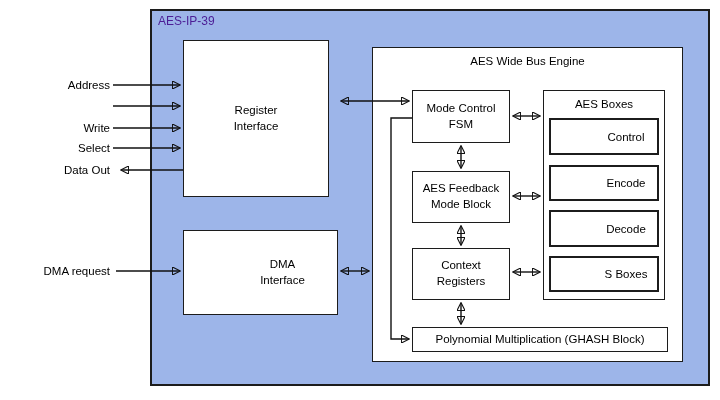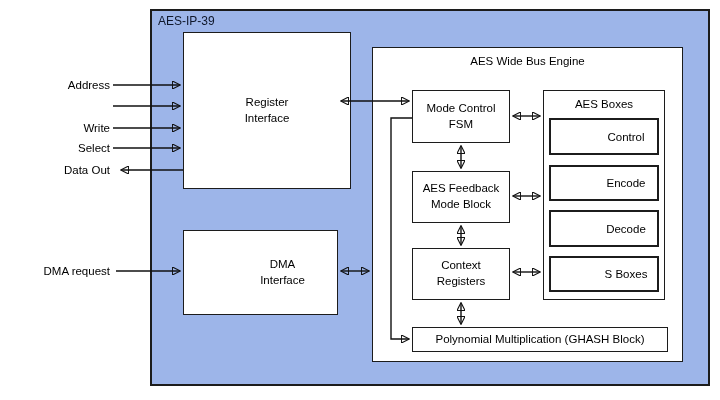--- a/index.html
+++ b/index.html
@@ -6,21 +6,21 @@
   #canvas{
     position:relative;width:720px;height:400px;background:#ffffff;
     font-family:"Liberation Sans","DejaVu Sans",sans-serif;
     color:#000;overflow:hidden;
   }
   .chip{
     position:absolute;left:150px;top:9px;width:560px;height:377px;
     background:#9db5e9;border:2px solid #1c1c1c;box-sizing:border-box;
   }
   .chip-title{
-    position:absolute;left:6px;top:3px;font-size:12px;color:#0f172a;
+    position:absolute;left:6px;top:3px;font-size:12px;color:#4c1d95;
   }
   .box{
     position:absolute;background:#ffffff;border:1.5px solid #1c1c1c;
     box-sizing:border-box;display:flex;align-items:center;justify-content:center;
     text-align:center;font-size:11.5px;line-height:1.35;white-space:pre-line;
   }
   .titled{display:block;}
   .box-title{
     position:absolute;left:0;right:0;top:6px;text-align:center;font-size:11.5px;
   }
@@ -45,21 +45,21 @@
   <div class="chip">
     <div class="chip-title">AES-IP-39</div>
   </div>
 
   <div class="sig" style="left:5px;top:85px;">Address</div>
   <div class="sig" style="left:5px;top:128px;">Write</div>
   <div class="sig" style="left:5px;top:148px;">Select</div>
   <div class="sig" style="left:5px;top:170px;">Data Out</div>
   <div class="sig" style="left:5px;top:271px;">DMA request</div>
 
-  <div class="box" style="left:183px;top:32px;width:168px;height:157px;">Register
+  <div class="box" style="left:183px;top:40px;width:146px;height:157px;">Register
 Interface</div>
 
   <div class="box" style="left:183px;top:230px;width:155px;height:85px;padding-left:44px;">DMA
 Interface</div>
 
   <div class="box titled" style="left:372px;top:47px;width:311px;height:315px;">
     <div class="box-title">AES Wide Bus Engine</div>
   </div>
 
   <div class="box" style="left:412px;top:90px;width:98px;height:53px;">Mode Control

